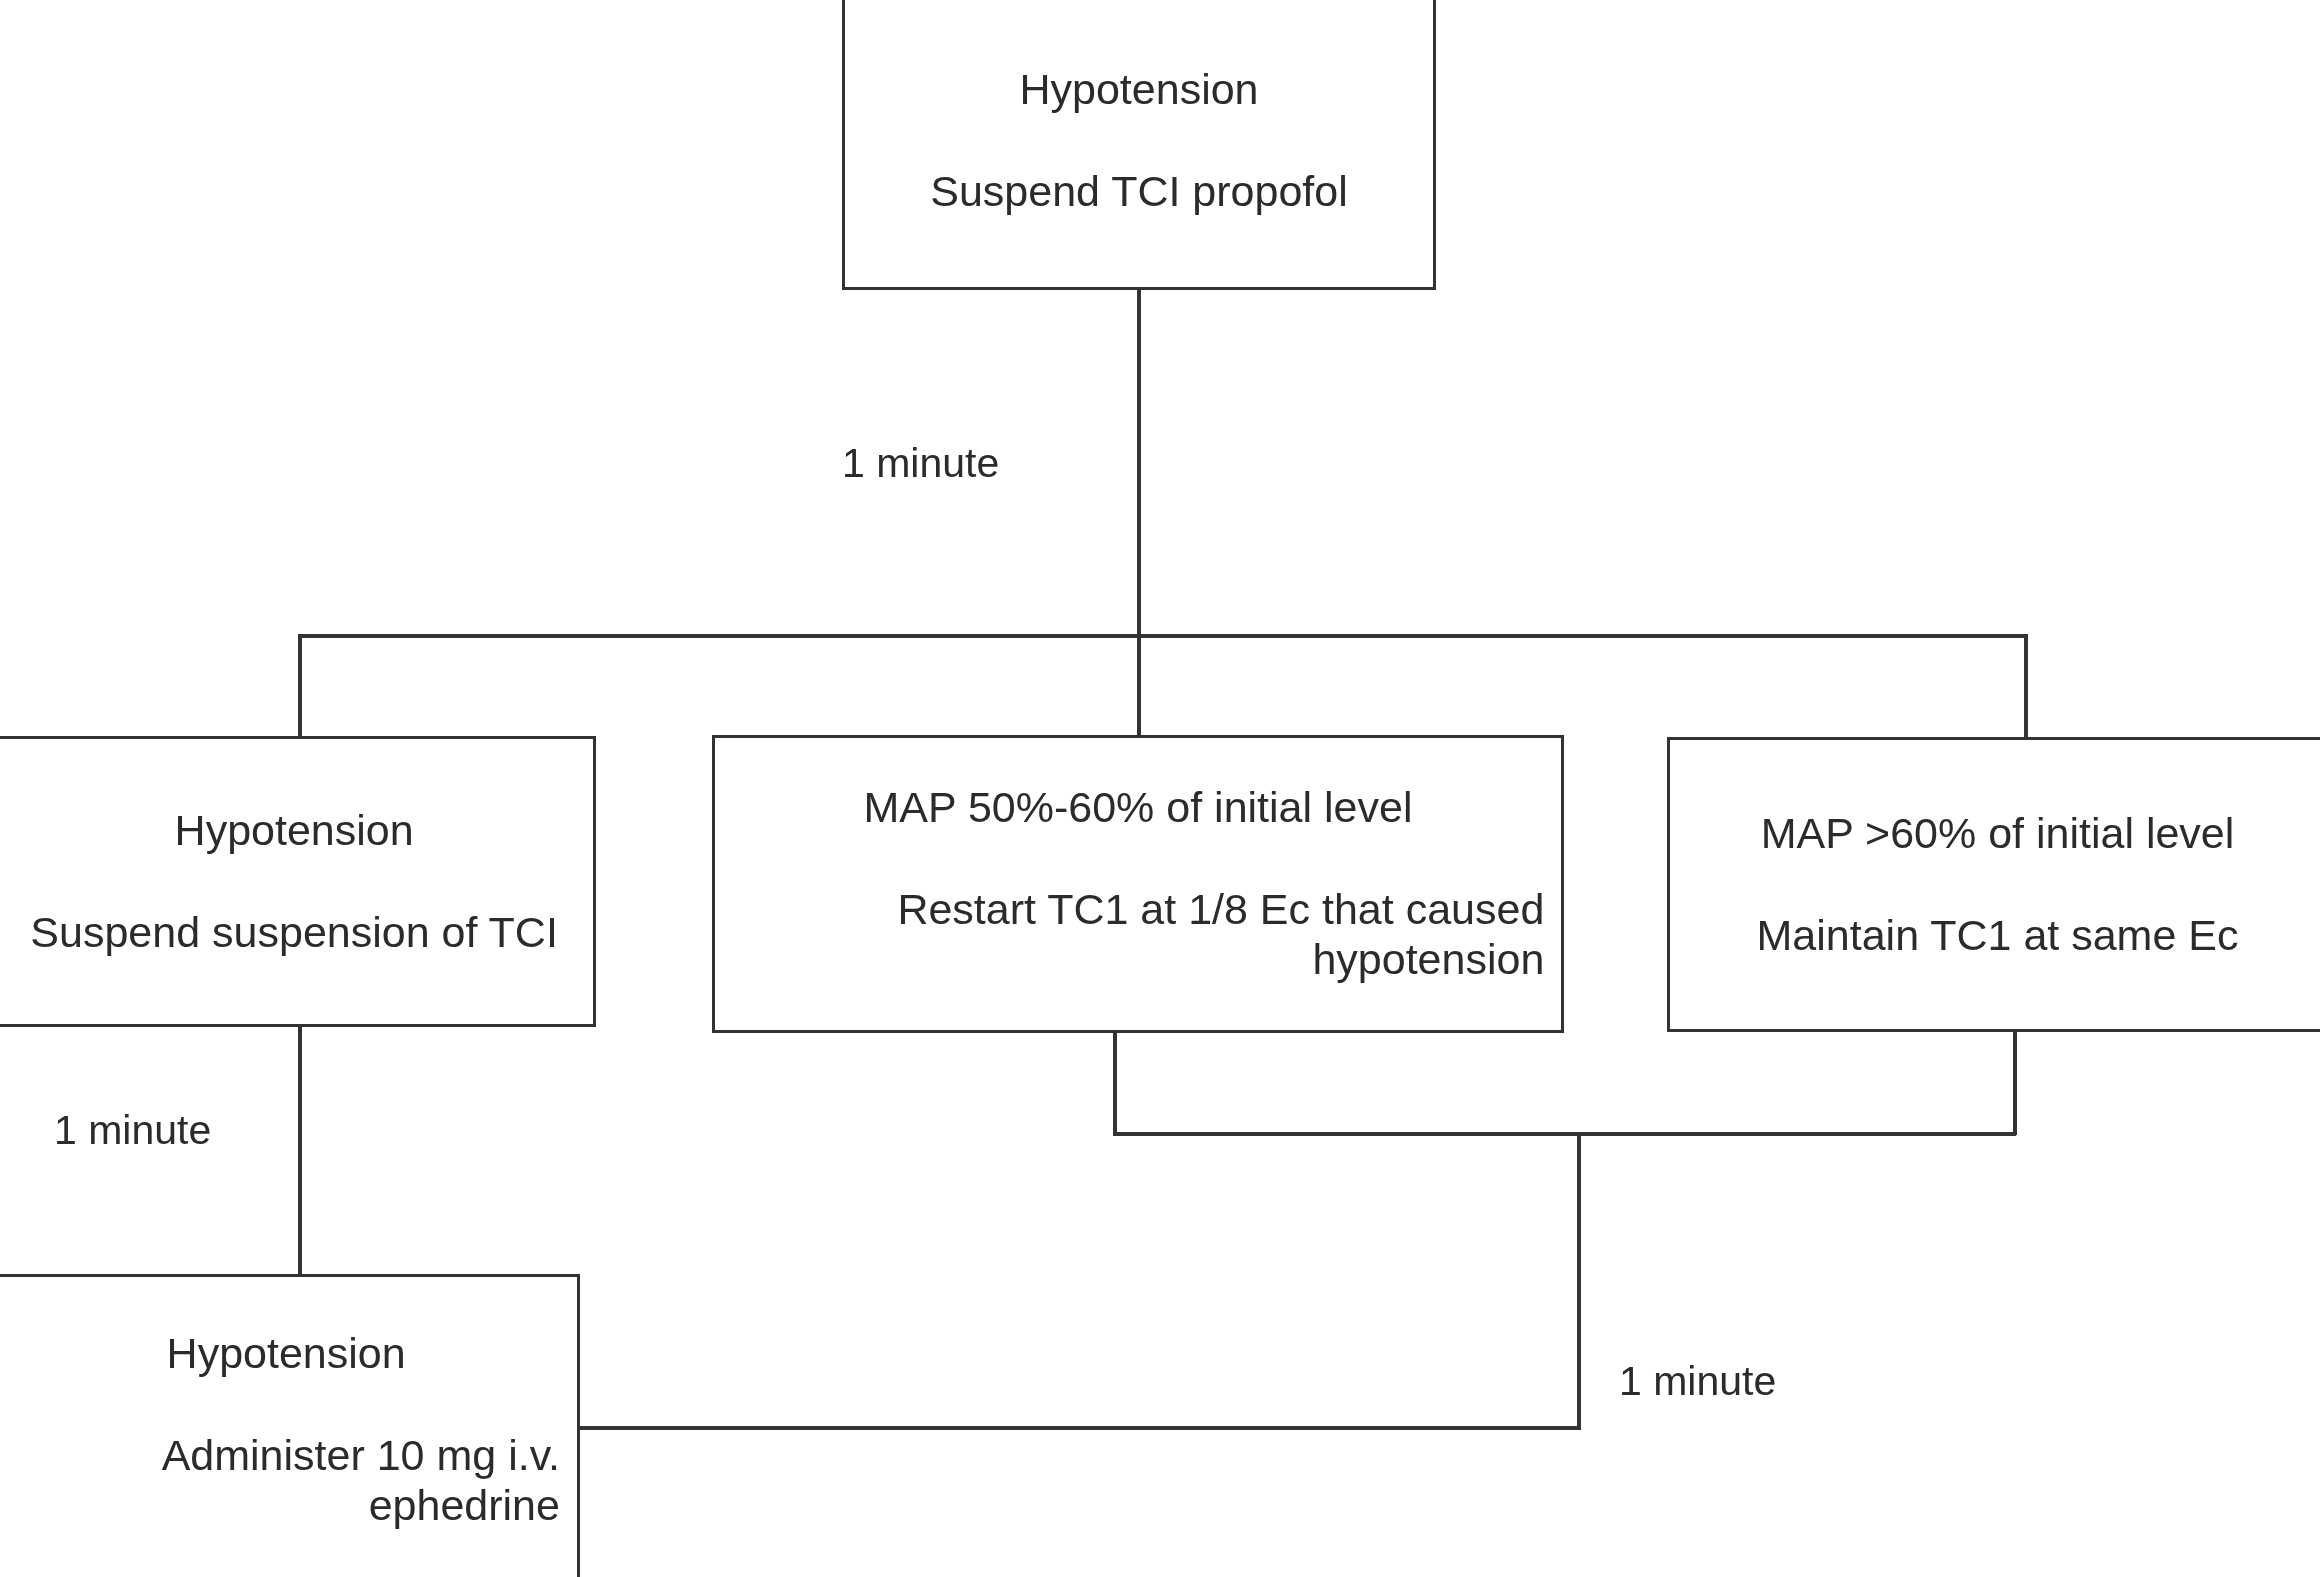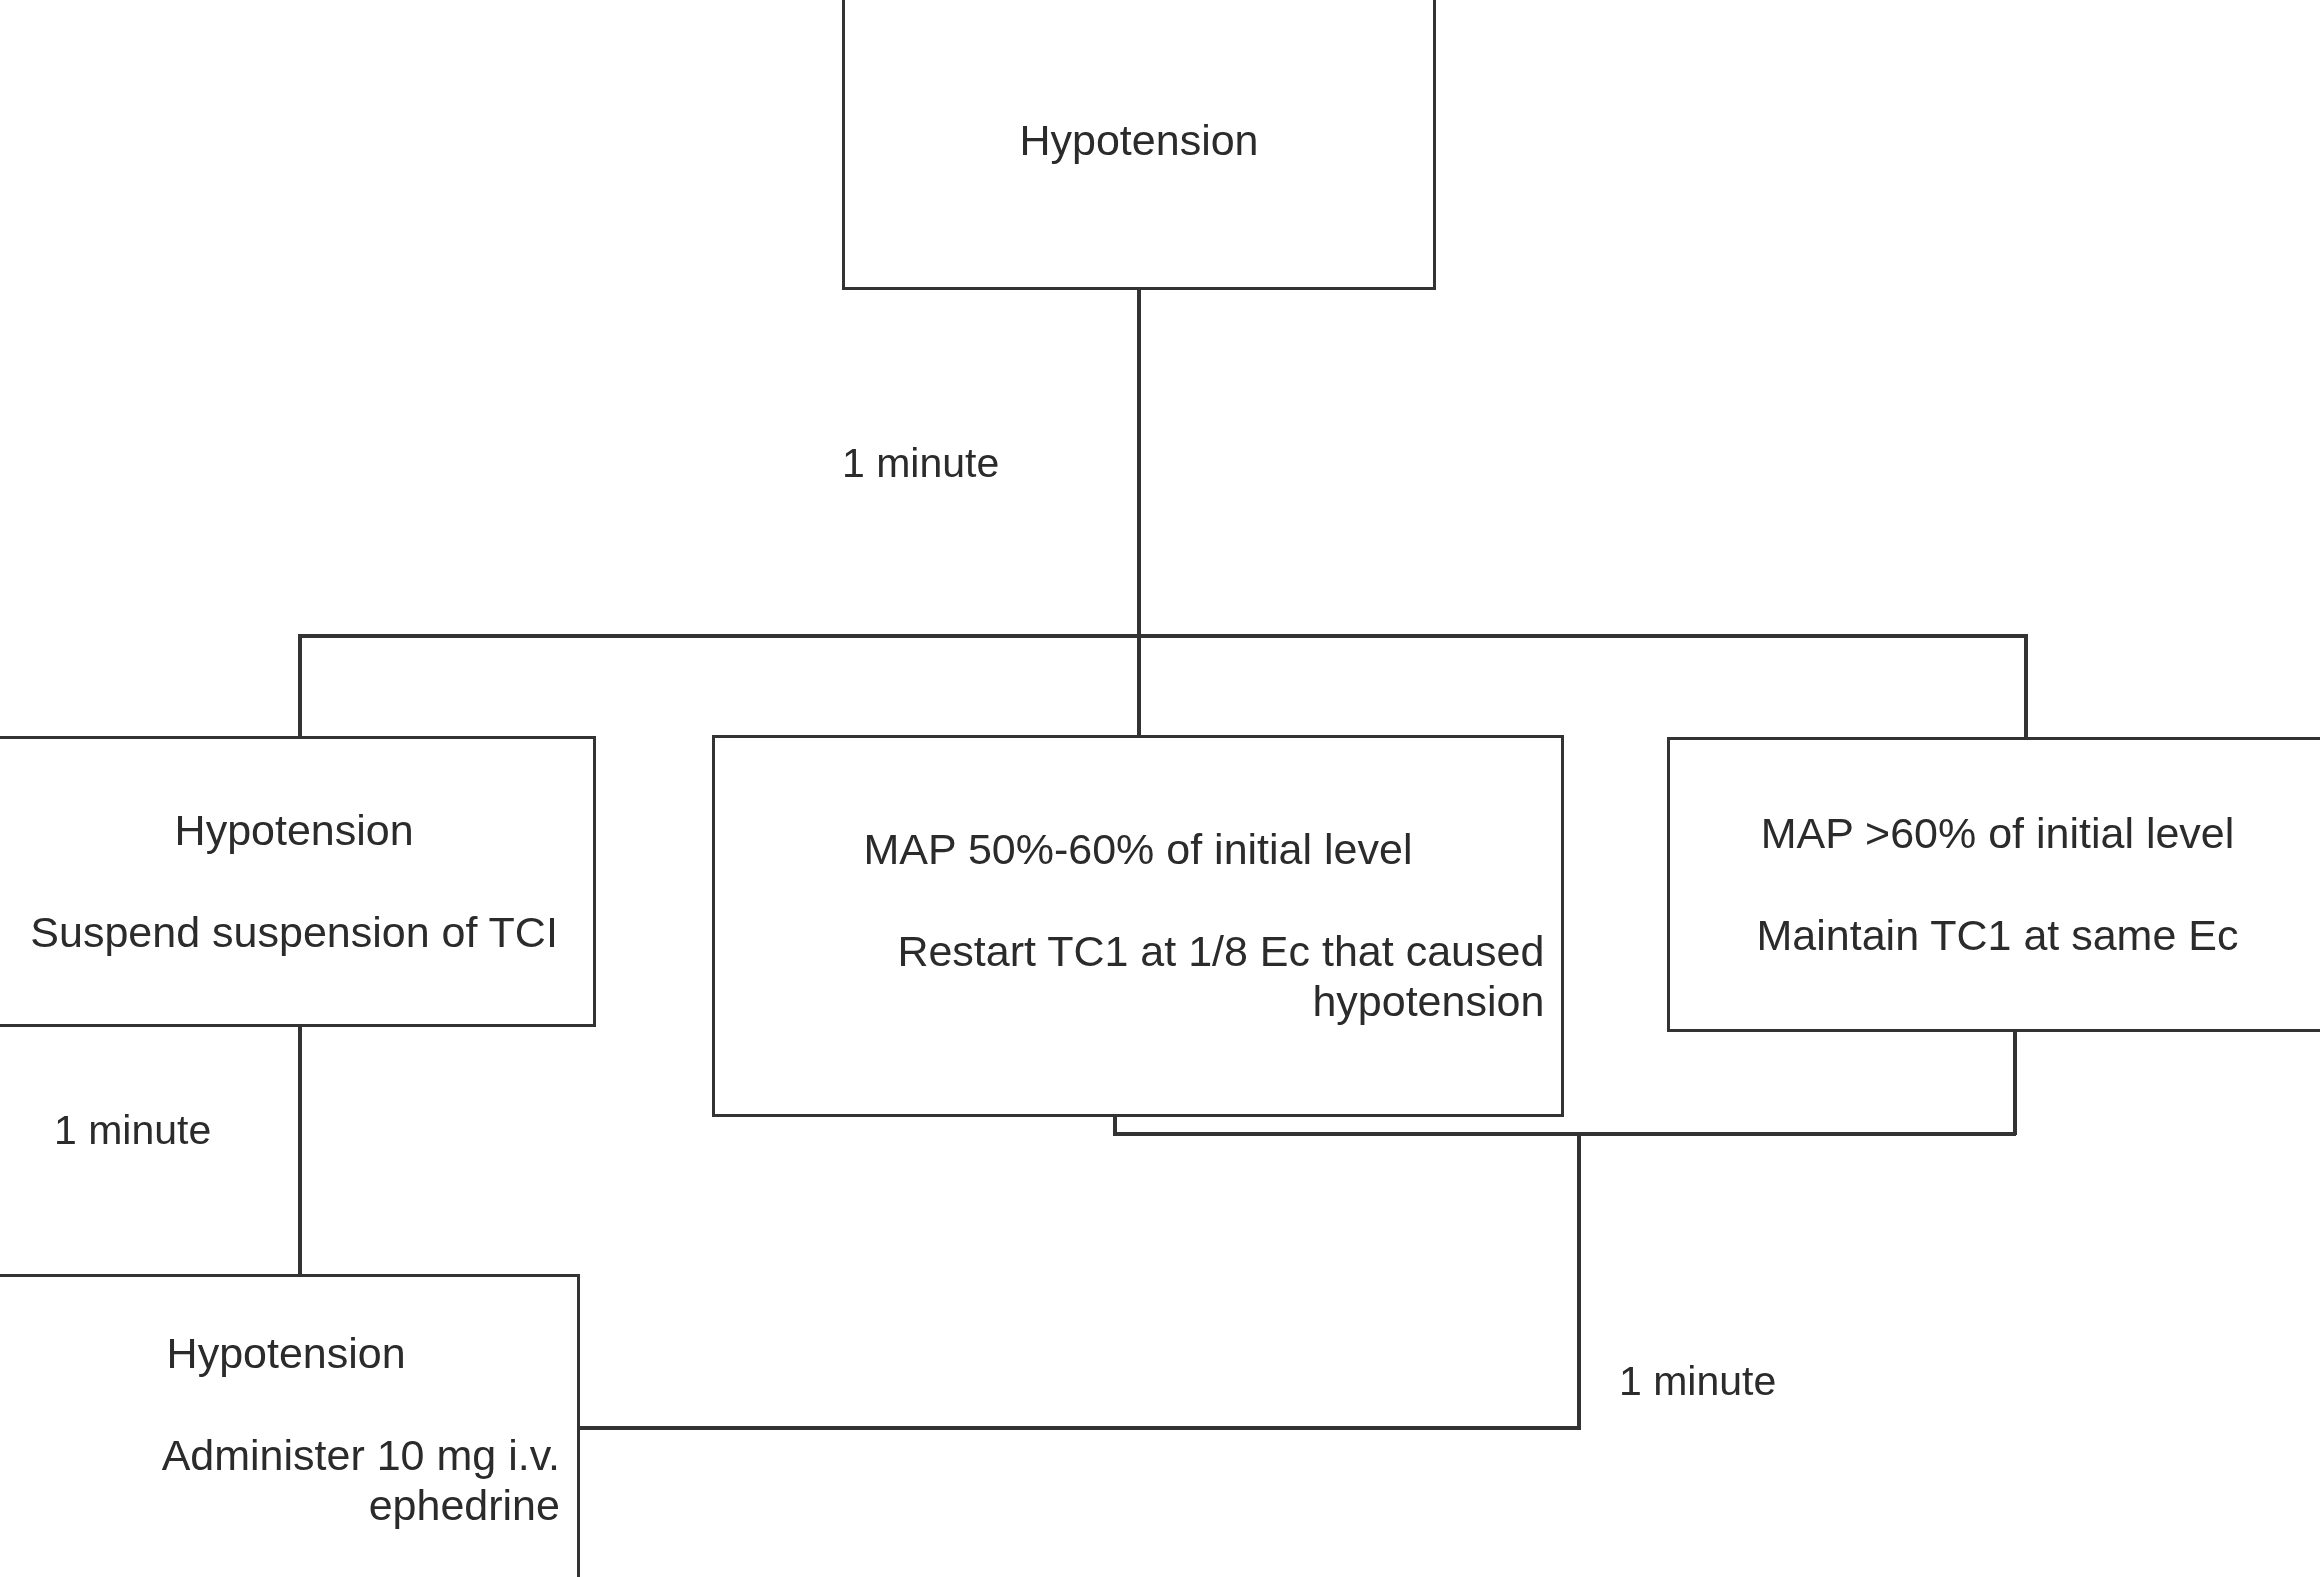--- a/index.html
+++ b/index.html
@@ -47,21 +47,21 @@
     font-size:41px;
     line-height:1.1;
     white-space:nowrap;
     z-index:4;
     background:transparent;
   }
 
   
   #node-top      { left:842px;  top:-7.4px;    width:594px;  height:297px; }
   #node-left     { left:-7.4px;   top:736px;   width:603px;  height:291px; }
-  #node-middle   { left:712px;  top:735px;   width:852px;  height:382px; }
+  #node-middle   { left:712px;  top:735px;   width:852px;  height:298px; }
   #node-right    { left:1667px; top:737px;   width:661px;  height:295px; }
   #node-bottom   { left:-7.4px;   top:1274px;  width:587px;  height:312px; }
 
   
   
   #c-top-stem    { left:1137px; top:289px;  height:347px; }
   
   #c-bus         { left:298px;  top:634px;  width:1730px; }
   
   #c-bus-left    { left:298px;  top:634px;  height:105px; }
@@ -105,20 +105,21 @@
   <div class="conn h" id="c-feedback-h"></div>
 
   <div class="edge-label" id="lbl-top-minute">1 minute</div>
 
   <div class="edge-label" id="lbl-left-minute">1 minute</div>
 
   <div class="edge-label" id="lbl-bottom-minute">1 minute</div>
 
   <div class="node" id="node-top">
     <div class="line">Hypotension</div>
+    <div class="line gap">Suspend TCI propofol</div>
   </div>
 
   <div class="node" id="node-left">
     <div class="line">Hypotension</div>
     <div class="line gap">Suspend suspension of TCI</div>
   </div>
 
   <div class="node" id="node-middle">
     <div class="line">MAP 50%-60% of initial level</div>
     <div class="line gap">Restart TC1 at 1/8 Ec that caused hypotension</div>

